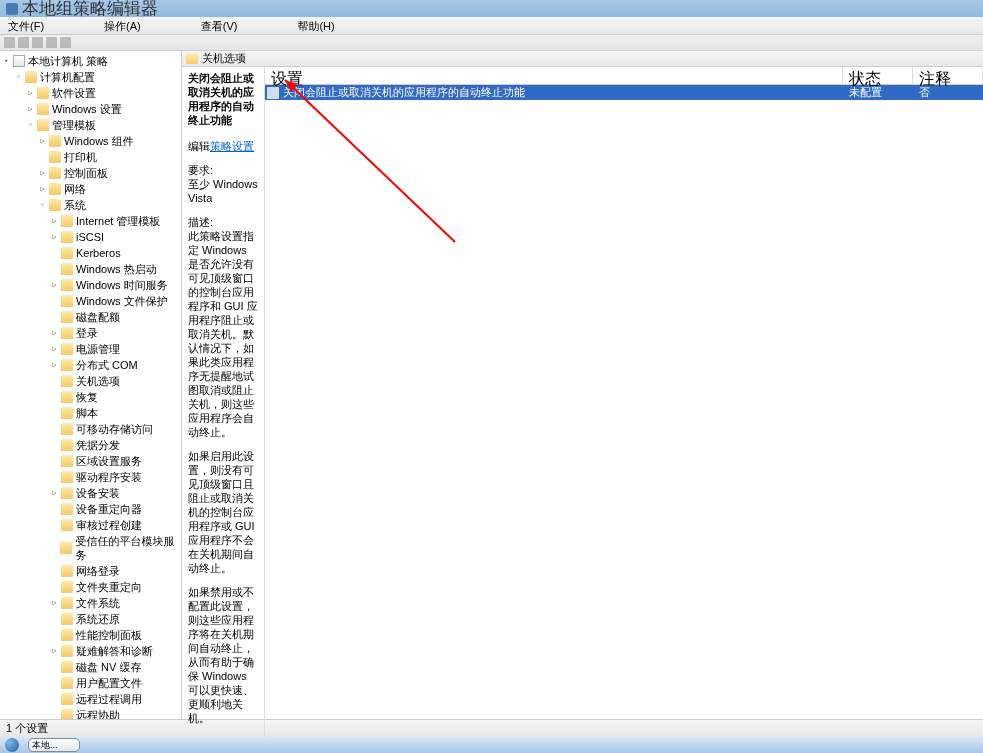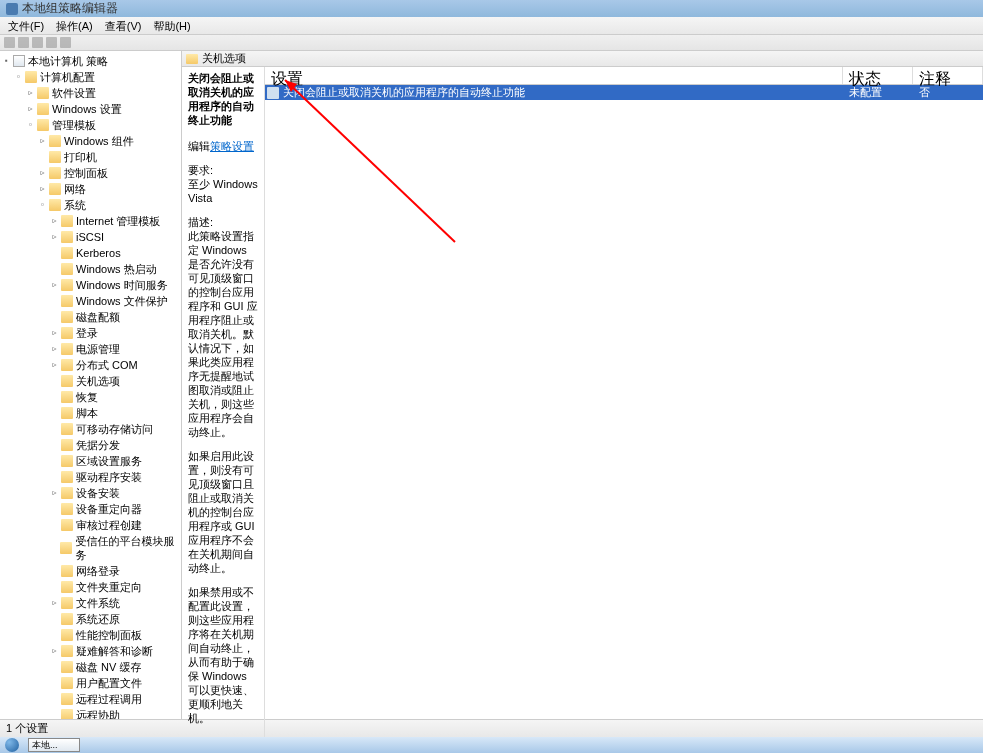--- a/index.html
+++ b/index.html
@@ -1,21 +1,21 @@
 <!DOCTYPE html>
 <html><head>
   <meta charset="utf-8">
   <style>
     * { margin: 0; padding: 0; box-sizing: border-box; font-family: "Microsoft YaHei", "SimSun", sans-serif; }
     body { width: 983px; height: 753px; background: #fff; font-size: 11px; overflow: hidden; position: relative; }
     
-    .titlebar { height: 17px; background: linear-gradient(to bottom, #a8c8e8, #8fb8dc); color: #333; padding: 1px 6px; font-size: 12px; display: flex; align-items: center; }
+    .titlebar { height: 17px; background: linear-gradient(to bottom, #a8c8e8, #8fb8dc); color: #333; padding: 1px 6px; font-size: 17px; display: flex; align-items: center; }
     .titlebar-icon { width: 12px; height: 12px; background: #4a7bb0; margin-right: 4px; border-radius: 2px; }
     
-    .menubar { height: 18px; background: linear-gradient(to bottom, #f5f5f5, #e8e8e8); border-bottom: 1px solid #ccc; display: flex; font-size: 11px; padding: 0 2px; }
+    .menubar { height: 18px; background: linear-gradient(to bottom, #f5f5f5, #e8e8e8); border-bottom: 1px solid #ccc; display: flex; font-size: 11px; padding: 0 2px; gap: 48px; }
     .menubar span { padding: 2px 6px; cursor: pointer; }
     
     .toolbar { height: 16px; background: linear-gradient(to bottom, #f0f0f0, #e5e5e5); border-bottom: 1px solid #ccc; padding: 0 4px; display: flex; align-items: center; gap: 3px; }
     .tb-icon { width: 11px; height: 11px; background: #888; opacity: 0.5; border-radius: 1px; }
     
     .main { display: flex; height: calc(100% - 85px); }
     
     .tree-panel { width: 182px; background: #fff; border-right: 1px solid #ccc; overflow-y: auto; padding: 2px 0; }
     .tree-item { display: flex; align-items: center; padding: 1px 2px; cursor: pointer; font-size: 11px; line-height: 14px; }
     .tree-expand { width: 9px; height: 9px; margin-right: 2px; display: inline-flex; align-items: center; justify-content: center; font-size: 8px; color: #666; }
@@ -51,21 +51,21 @@
     .settings-row .cell-comment { width: 70px; padding: 0 6px; }
     
     .tabs { height: 18px; border-top: 1px solid #ccc; display: flex; font-size: 11px; background: #f5f5f5; }
     .tab { padding: 2px 8px; border-right: 1px solid #ccc; background: #fff; }
     
     .statusbar { height: 18px; background: linear-gradient(to bottom, #f5f5f5, #e8e8e8); border-top: 1px solid #ccc; display: flex; align-items: center; padding: 0 6px; font-size: 11px; }
     
     .taskbar { position: absolute; bottom: 0; left: 0; right: 0; height: 16px; background: linear-gradient(to bottom, #d8e8f8, #a8c8e8); display: flex; align-items: center; }
     .start-btn { width: 24px; height: 16px; display: flex; align-items: center; justify-content: center; }
     .start-orb { width: 14px; height: 14px; border-radius: 50%; background: radial-gradient(circle at 30% 30%, #7fb8e8, #2060a0); }
-    .tb-app { width: 52px; height: 14px; background: linear-gradient(to bottom, #fff, #e0e8f0); border: 1px solid #888; margin-left: 4px; font-size: 9px; padding: 0 3px; display: flex; align-items: center; border-radius: 0; }
+    .tb-app { width: 52px; height: 14px; background: linear-gradient(to bottom, #fff, #e0e8f0); border: 1px solid #888; margin-left: 4px; font-size: 9px; padding: 0 3px; display: flex; align-items: center; border-radius: 5px; }
     
     .arrow-annotation { position: absolute; top: 72px; left: 265px; width: 200px; height: 180px; pointer-events: none; z-index: 100; }
     .arrow-line { stroke: #ff0000; stroke-width: 2; fill: none; }
     .arrow-head { fill: #ff0000; }
   </style>
 </head>
 <body>
 
 <div class="titlebar">
   <div class="titlebar-icon"></div>

